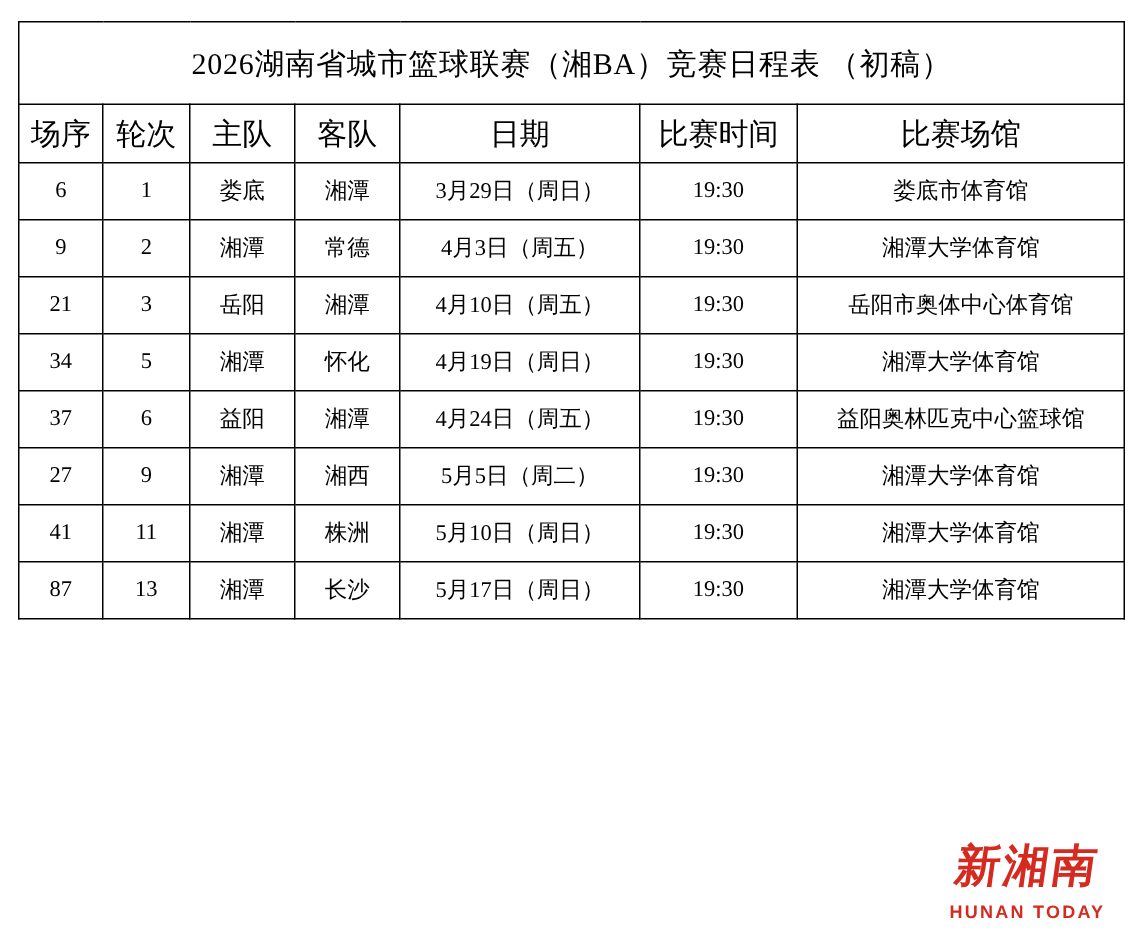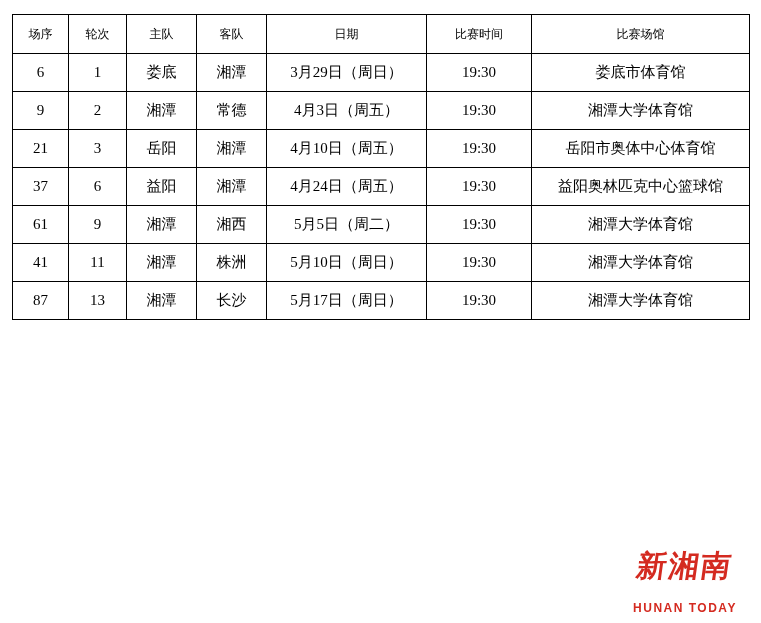--- a/index.html
+++ b/index.html
@@ -34,21 +34,21 @@
     padding: 0;
   }
   .title-cell {
     height: 54px;
     font-size: 20px;
     font-weight: bold;
     letter-spacing: 0.5px;
   }
   .head-cell {
     height: 38px;
-    font-size: 12px;
+    font-size: 20px;
     font-weight: bold;
   }
   .body-row td {
     height: 37px;
     font-size: 15px;
   }
   col.c-seq   { width: 56px; }
   col.c-round { width: 58px; }
   col.c-home  { width: 70px; }
   col.c-away  { width: 70px; }
@@ -69,21 +69,21 @@
     font-family: "Liberation Serif", "DejaVu Serif", serif;
     font-size: 30px;
     font-weight: bold;
     color: #d42a20;
     letter-spacing: 2px;
     line-height: 34px;
     transform: skewX(-8deg);
   }
   .wm-sub {
     display: block;
-    margin-top: 18px;
+    margin-top: 6px;
     font-family: "Liberation Sans", sans-serif;
     font-size: 12px;
     font-weight: bold;
     color: #d42a20;
     letter-spacing: 1.5px;
   }
 </style>
 </head>
 <body>
 
@@ -92,20 +92,23 @@
     <colgroup>
       <col class="c-seq">
         <col class="c-round">
         <col class="c-home">
         <col class="c-away">
       <col class="c-date">
         <col class="c-time">
         <col class="c-venue">
     </colgroup>
     <tbody id="table-body">
+      <tr>
+        <td class="title-cell" colspan="7">2026湖南省城市篮球联赛（湘BA）竞赛日程表 （初稿）</td>
+      </tr>
       <tr>
         <td class="head-cell">场序</td>
         <td class="head-cell">轮次</td>
         <td class="head-cell">主队</td>
         <td class="head-cell">客队</td>
         <td class="head-cell">日期</td>
         <td class="head-cell">比赛时间</td>
         <td class="head-cell">比赛场馆</td>
       </tr>
     <tr class="body-row">
@@ -129,30 +132,39 @@
         <tr class="body-row">
           <td>21</td>
           <td>3</td>
           <td>岳阳</td>
           <td>湘潭</td>
           <td>4月10日（周五）</td>
           <td>19:30</td>
           <td>岳阳市奥体中心体育馆</td>
         </tr>
         <tr class="body-row">
+          <td>34</td>
+          <td>5</td>
+          <td>湘潭</td>
+          <td>怀化</td>
+          <td>4月19日（周日）</td>
+          <td>19:30</td>
+          <td>湘潭大学体育馆</td>
+        </tr>
+        <tr class="body-row">
           <td>37</td>
           <td>6</td>
           <td>益阳</td>
           <td>湘潭</td>
           <td>4月24日（周五）</td>
           <td>19:30</td>
           <td>益阳奥林匹克中心篮球馆</td>
         </tr>
         <tr class="body-row">
-          <td>61</td>
+          <td>27</td>
           <td>9</td>
           <td>湘潭</td>
           <td>湘西</td>
           <td>5月5日（周二）</td>
           <td>19:30</td>
           <td>湘潭大学体育馆</td>
         </tr>
         <tr class="body-row">
           <td>41</td>
           <td>11</td>

